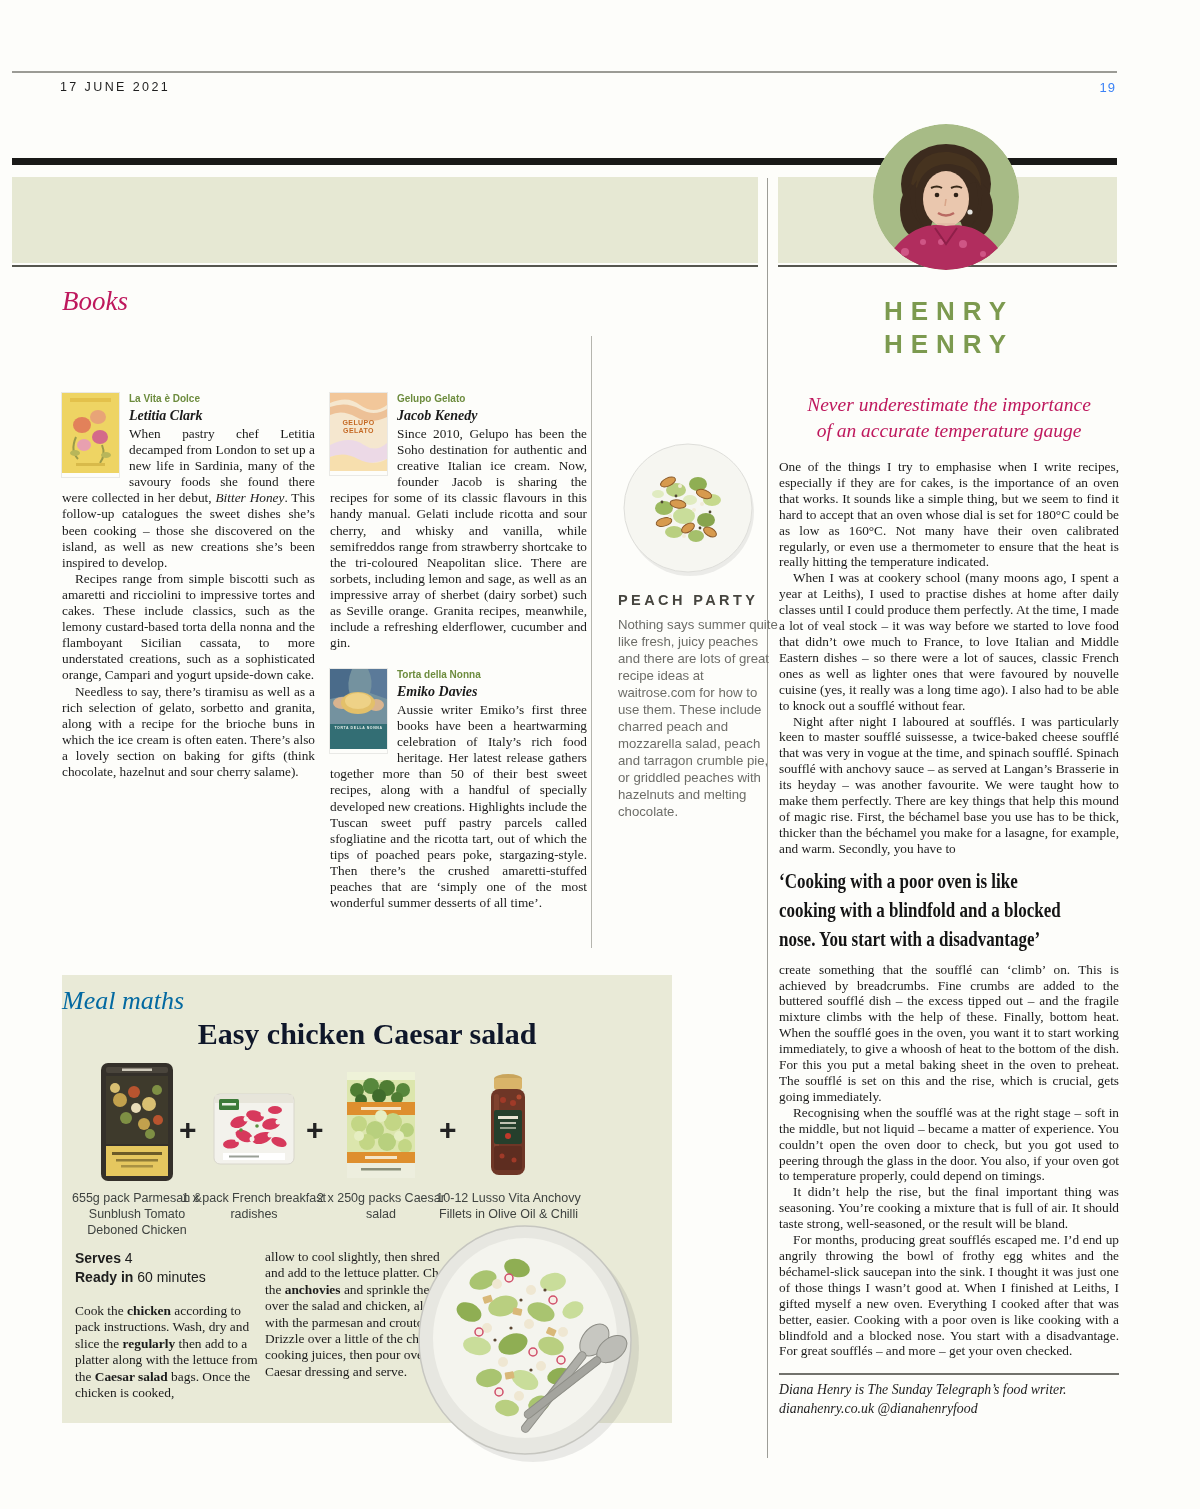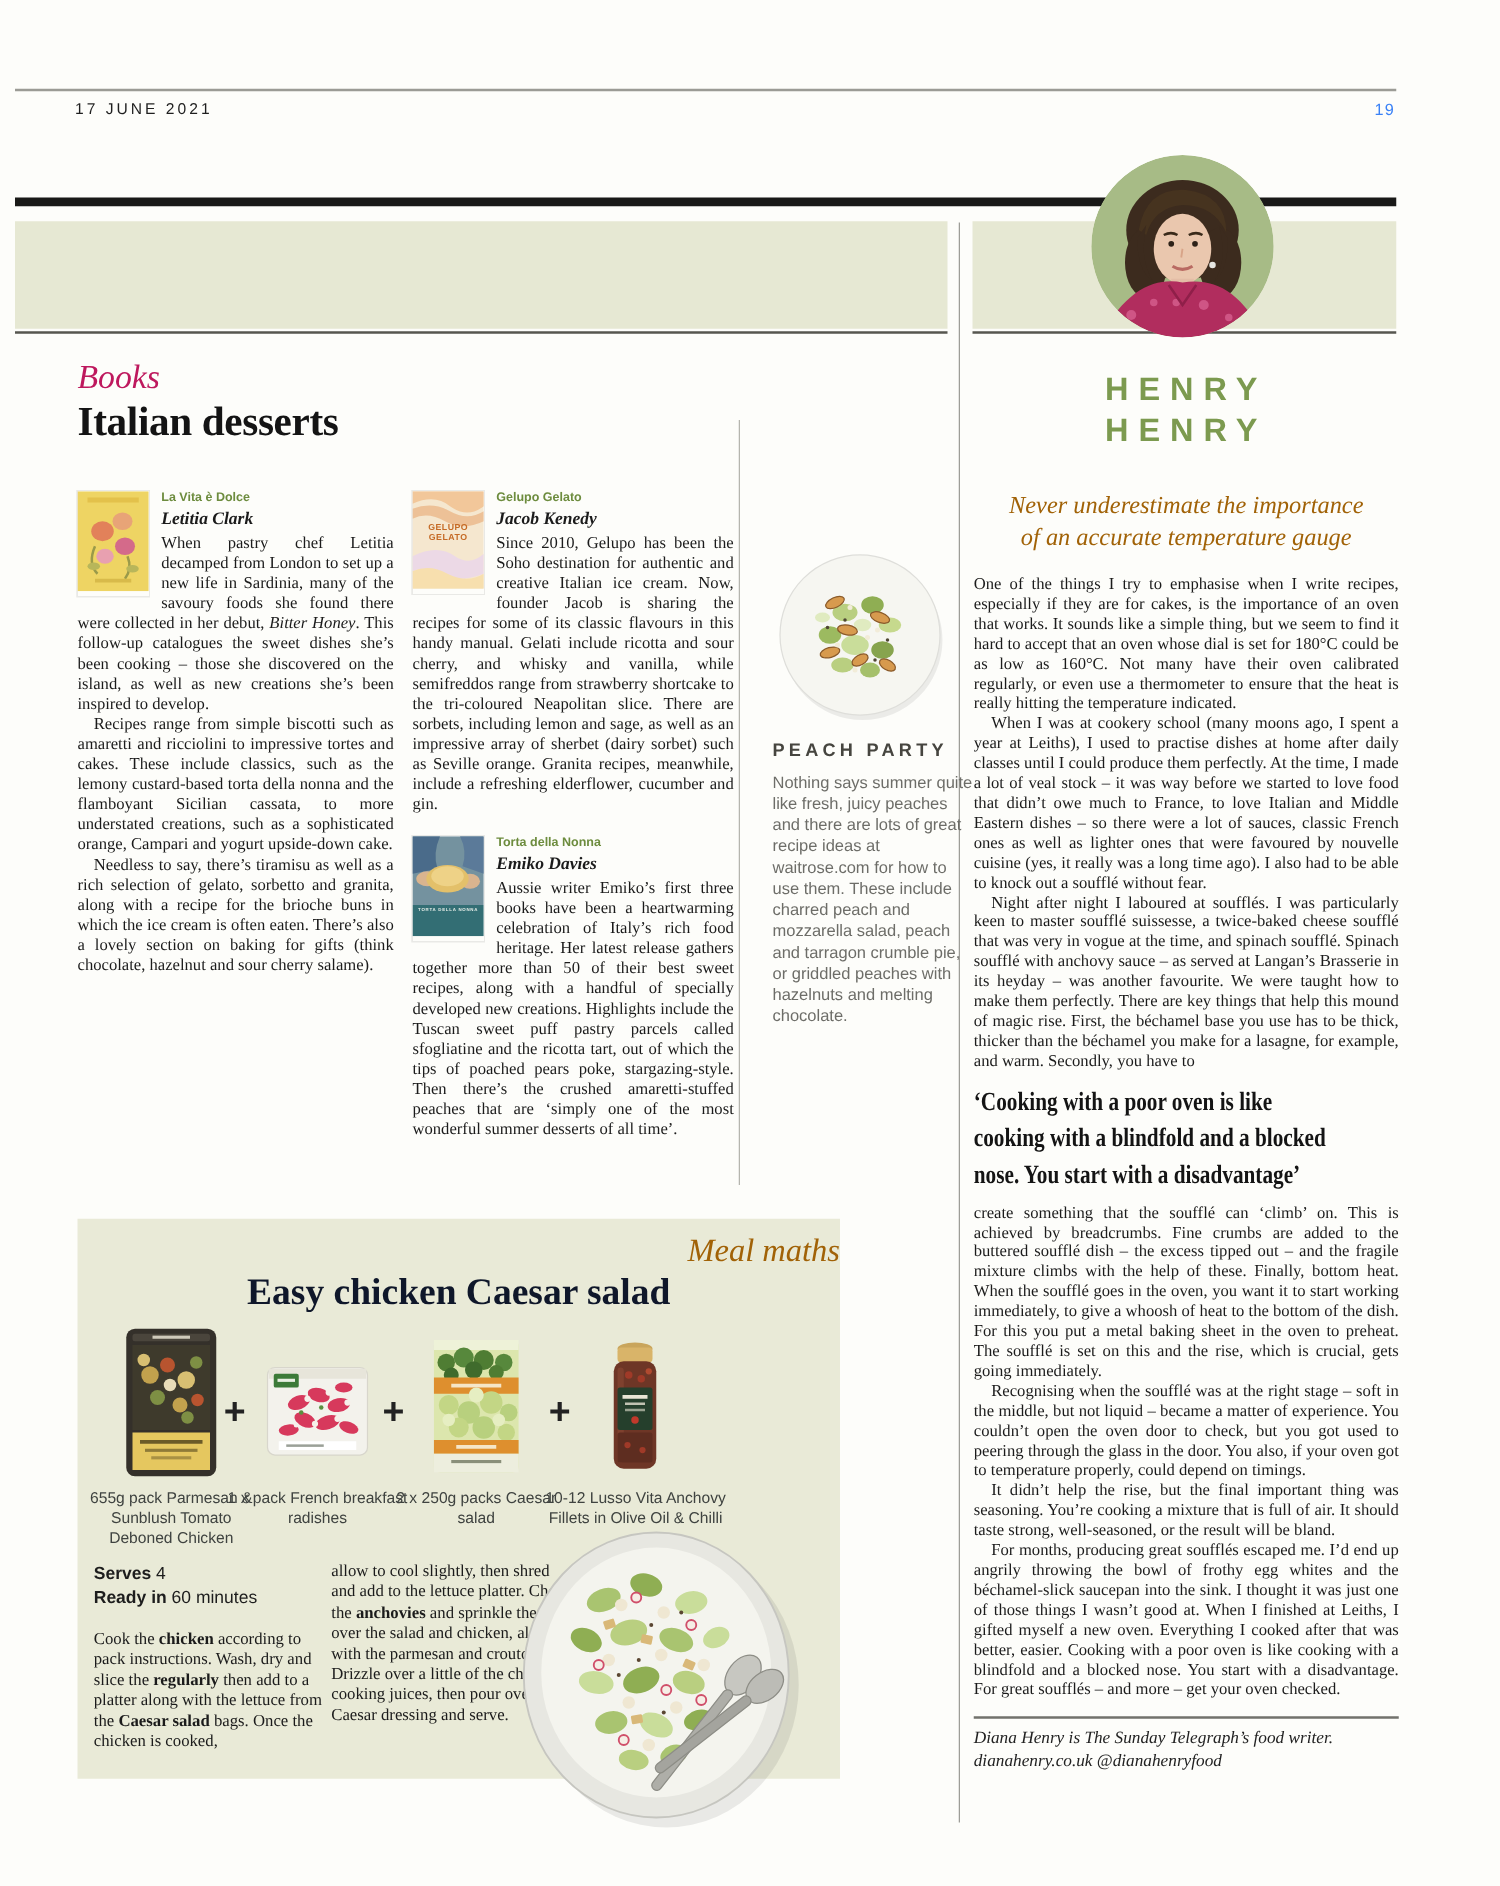--- a/index.html
+++ b/index.html
@@ -45,36 +45,36 @@
   .gelupo-label { left:6px; top:26px; width:45px; font-size:7px; line-height:8px; color:#c56a25; letter-spacing:0.4px; }
   .torta-label  { left:2px; top:57px; width:53px; font-size:3.5px; line-height:4.5px; color:#e9f0ea; letter-spacing:0.6px; }
 
   
   .peach { left:618px; top:438px; width:162px; }
   .peach-title { margin-top:10px; font-family:"Liberation Sans",sans-serif; font-weight:700; font-size:14.5px; letter-spacing:3.4px; color:#46453f; }
   .peach-body  { margin-top:8px; font-family:"Liberation Sans",sans-serif; font-size:13.2px; line-height:17px; color:#6d6d68; }
 
   
   .meal { left:62px; top:975px; width:610px; height:448px; background:#e9ead7; }
-  .meal-kicker { position:absolute; left:0; top:11px; width:100%; text-align:right; font-style:italic; font-size:26px; color:#a16207; }
+  .meal-kicker { position:absolute; left:0; top:11px; width:100%; text-align:left; font-style:italic; font-size:26px; color:#0369a1; }
   .meal-title  { position:absolute; left:0; top:42px; width:100%; text-align:center; font-weight:700; font-size:30px; color:#0f172a; }
   .product { position:absolute; }
   .plus { position:absolute; font-family:"Liberation Sans",sans-serif; font-weight:700; font-size:30px; color:#222; }
   .caption { position:absolute; font-family:"Liberation Sans",sans-serif; font-size:12.5px; line-height:16px; color:#3f4340; text-align:center; }
   .serves-block { position:absolute; left:13px; top:274px; font-family:"Liberation Sans",sans-serif; font-size:14px; line-height:19px; color:#1d1d1d; }
   .serves-block .lab { font-weight:700; }
   .method { position:absolute; font-size:13.4px; line-height:16.4px; text-align:left; color:#1b1b1b; }
   .m1 { left:13px;  top:328px; width:186px; }
   .m2 { left:203px; top:274px; width:194px; }
   .platter { left:413px; top:1220px; width:232px; height:252px; z-index:4; }
 
   
   .col-right { left:779px; top:295px; width:340px; }
   .columnist-name { text-align:center; font-family:"Liberation Sans",sans-serif; font-weight:700; font-size:26px; line-height:33px; letter-spacing:8px; color:#7c9a4f; }
-  .standfirst { margin-top:31px; text-align:center; font-style:italic; font-size:19.5px; line-height:26px; color:#a16207; white-space:nowrap; }
+  .standfirst { margin-top:31px; text-align:center; font-style:italic; font-size:19.5px; line-height:26px; color:#be185d; white-space:nowrap; }
   .col-body { margin-top:15px; font-size:13.3px; line-height:15.9px; text-align:justify; color:#1b1b1b; }
   .col-body p { margin:0; }
   .col-body p.ind { text-indent:14px; }
   .pullquote { margin:10px 0 8px; width:420px; transform:scaleX(0.81); transform-origin:left top; font-weight:700; font-size:21px; line-height:29px; color:#141414; white-space:nowrap; }
   .foot-rule { margin-top:14px; height:2px; background:#72726c; }
   .foot-line { margin-top:6px; font-style:italic; font-size:13.8px; line-height:18px; color:#222; }
   .foot-line + .foot-line { margin-top:1px; }
 </style>
 </head>
 <body>
@@ -122,21 +122,20 @@
         <circle cx="68" cy="118" r="3" fill="#cf5585"></circle>
         <path d="M62,104 L73,120 L84,104" stroke="#8f1f49" stroke-width="2" fill="none"></path>
       </g>
     </svg>
   </div>
 
   <div class="abs vdiv-main"></div>
   <div class="abs vdiv-books"></div>
 
   <div class="abs books-kicker">Books</div>
-  <div class="abs books-title">Italian desserts</div>
 
   <div class="review r1">
     <div class="rev-cover">
       <svg width="57" height="80" viewBox="0 0 57 80" aria-hidden="true">
         <rect width="57" height="80" fill="#eed463"></rect>
         <rect x="8" y="5" width="41" height="4" fill="#e0bc45" opacity="0.8"></rect>
         <ellipse cx="20" cy="32" rx="9" ry="8" fill="#e2815a"></ellipse>
         <ellipse cx="36" cy="24" rx="8" ry="7" fill="#e8a477"></ellipse>
         <ellipse cx="38" cy="44" rx="8" ry="7" fill="#d46a8a"></ellipse>
         <ellipse cx="22" cy="52" rx="7" ry="6" fill="#e8a0b0"></ellipse>

